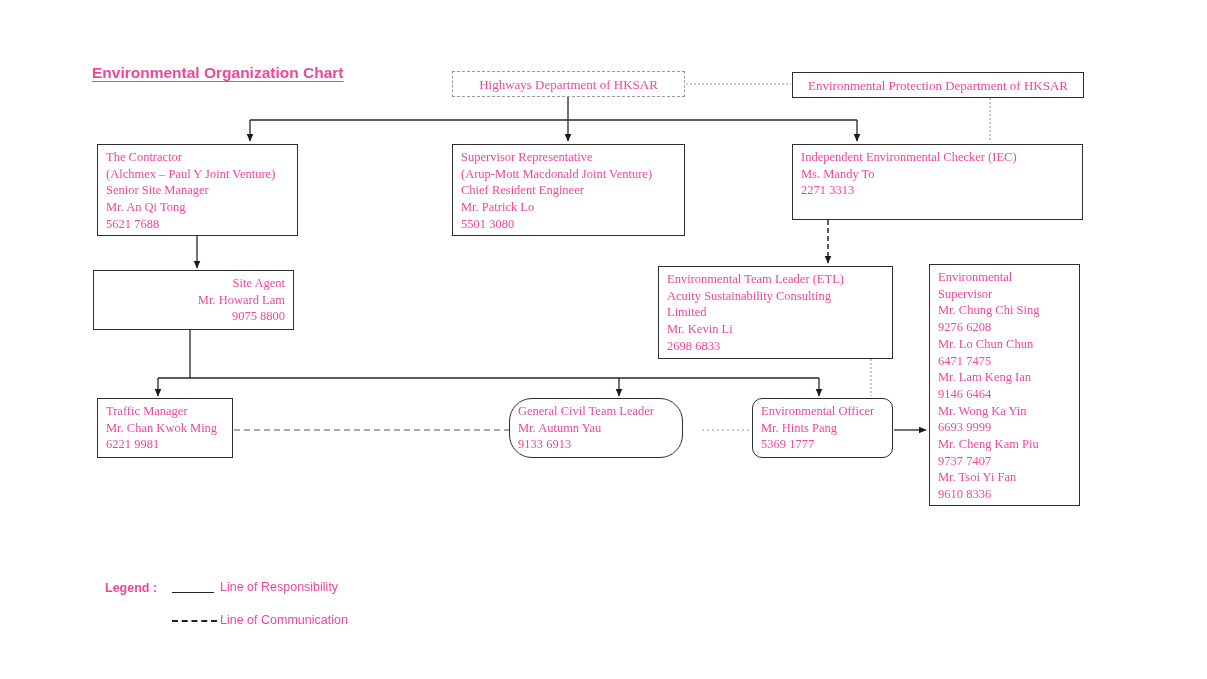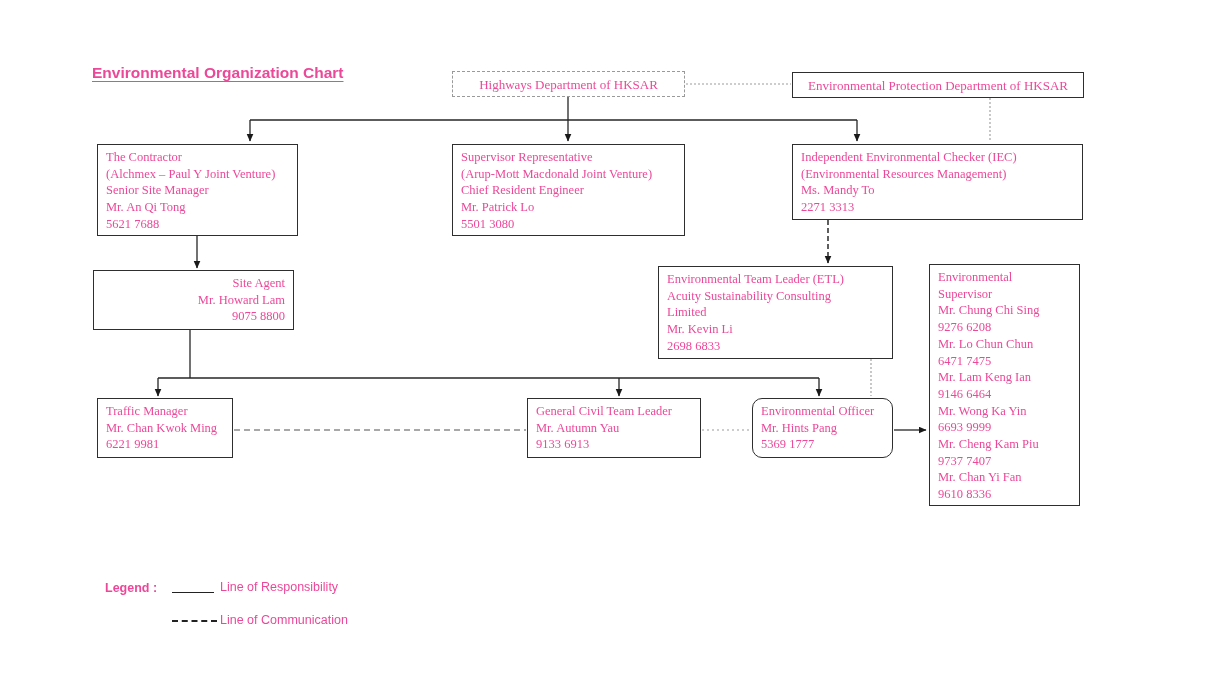--- a/index.html
+++ b/index.html
@@ -88,21 +88,20 @@
   <div class="box" style="left:452px; top:144px; width:233px; height:92px;">
       <div class="bl">Supervisor Representative</div>
       <div class="bl">(Arup-Mott Macdonald Joint Venture)</div>
       <div class="bl">Chief Resident Engineer</div>
       <div class="bl">Mr. Patrick Lo</div>
       <div class="bl">5501 3080</div>
     </div>
 
   <div class="box" style="left:792px; top:144px; width:291px; height:76px;">
       <div class="bl">Independent Environmental Checker (IEC)</div>
-      <div class="bl">(Environmental Resources Management)</div>
       <div class="bl">Ms. Mandy To</div>
       <div class="bl">2271 3313</div>
     </div>
 
   <div class="box" style="left:93px; top:270px; width:201px; height:60px;text-align:right;">
       <div class="bl">Site Agent</div>
       <div class="bl">Mr. Howard Lam</div>
       <div class="bl">9075 8800</div>
     </div>
 
@@ -120,31 +119,31 @@
       <div class="bl">Mr. Chung Chi Sing</div>
       <div class="bl">9276 6208</div>
       <div class="bl">Mr. Lo Chun Chun</div>
       <div class="bl">6471 7475</div>
       <div class="bl">Mr. Lam Keng Ian</div>
       <div class="bl">9146 6464</div>
       <div class="bl">Mr. Wong Ka Yin</div>
       <div class="bl">6693 9999</div>
       <div class="bl">Mr. Cheng Kam Piu</div>
       <div class="bl">9737 7407</div>
-      <div class="bl">Mr. Chan Yi Fan</div>
+      <div class="bl">Mr. Tsoi Yi Fan</div>
       <div class="bl">9610 8336</div>
     </div>
 
   <div class="box" style="left:97px; top:398px; width:136px; height:60px;">
       <div class="bl">Traffic Manager</div>
       <div class="bl">Mr. Chan Kwok Ming</div>
       <div class="bl">6221 9981</div>
     </div>
 
-  <div class="box" style="left:527px; top:398px; width:174px; height:60px;">
+  <div class="box" style="left:509px; top:398px; width:174px; height:60px;border-radius:23px;">
       <div class="bl">General Civil Team Leader</div>
       <div class="bl">Mr. Autumn Yau</div>
       <div class="bl">9133 6913</div>
     </div>
 
   <div class="box" style="left:752px; top:398px; width:141px; height:60px;border-radius:10px;">
       <div class="bl">Environmental Officer</div>
       <div class="bl">Mr. Hints Pang</div>
       <div class="bl">5369 1777</div>
     </div>

